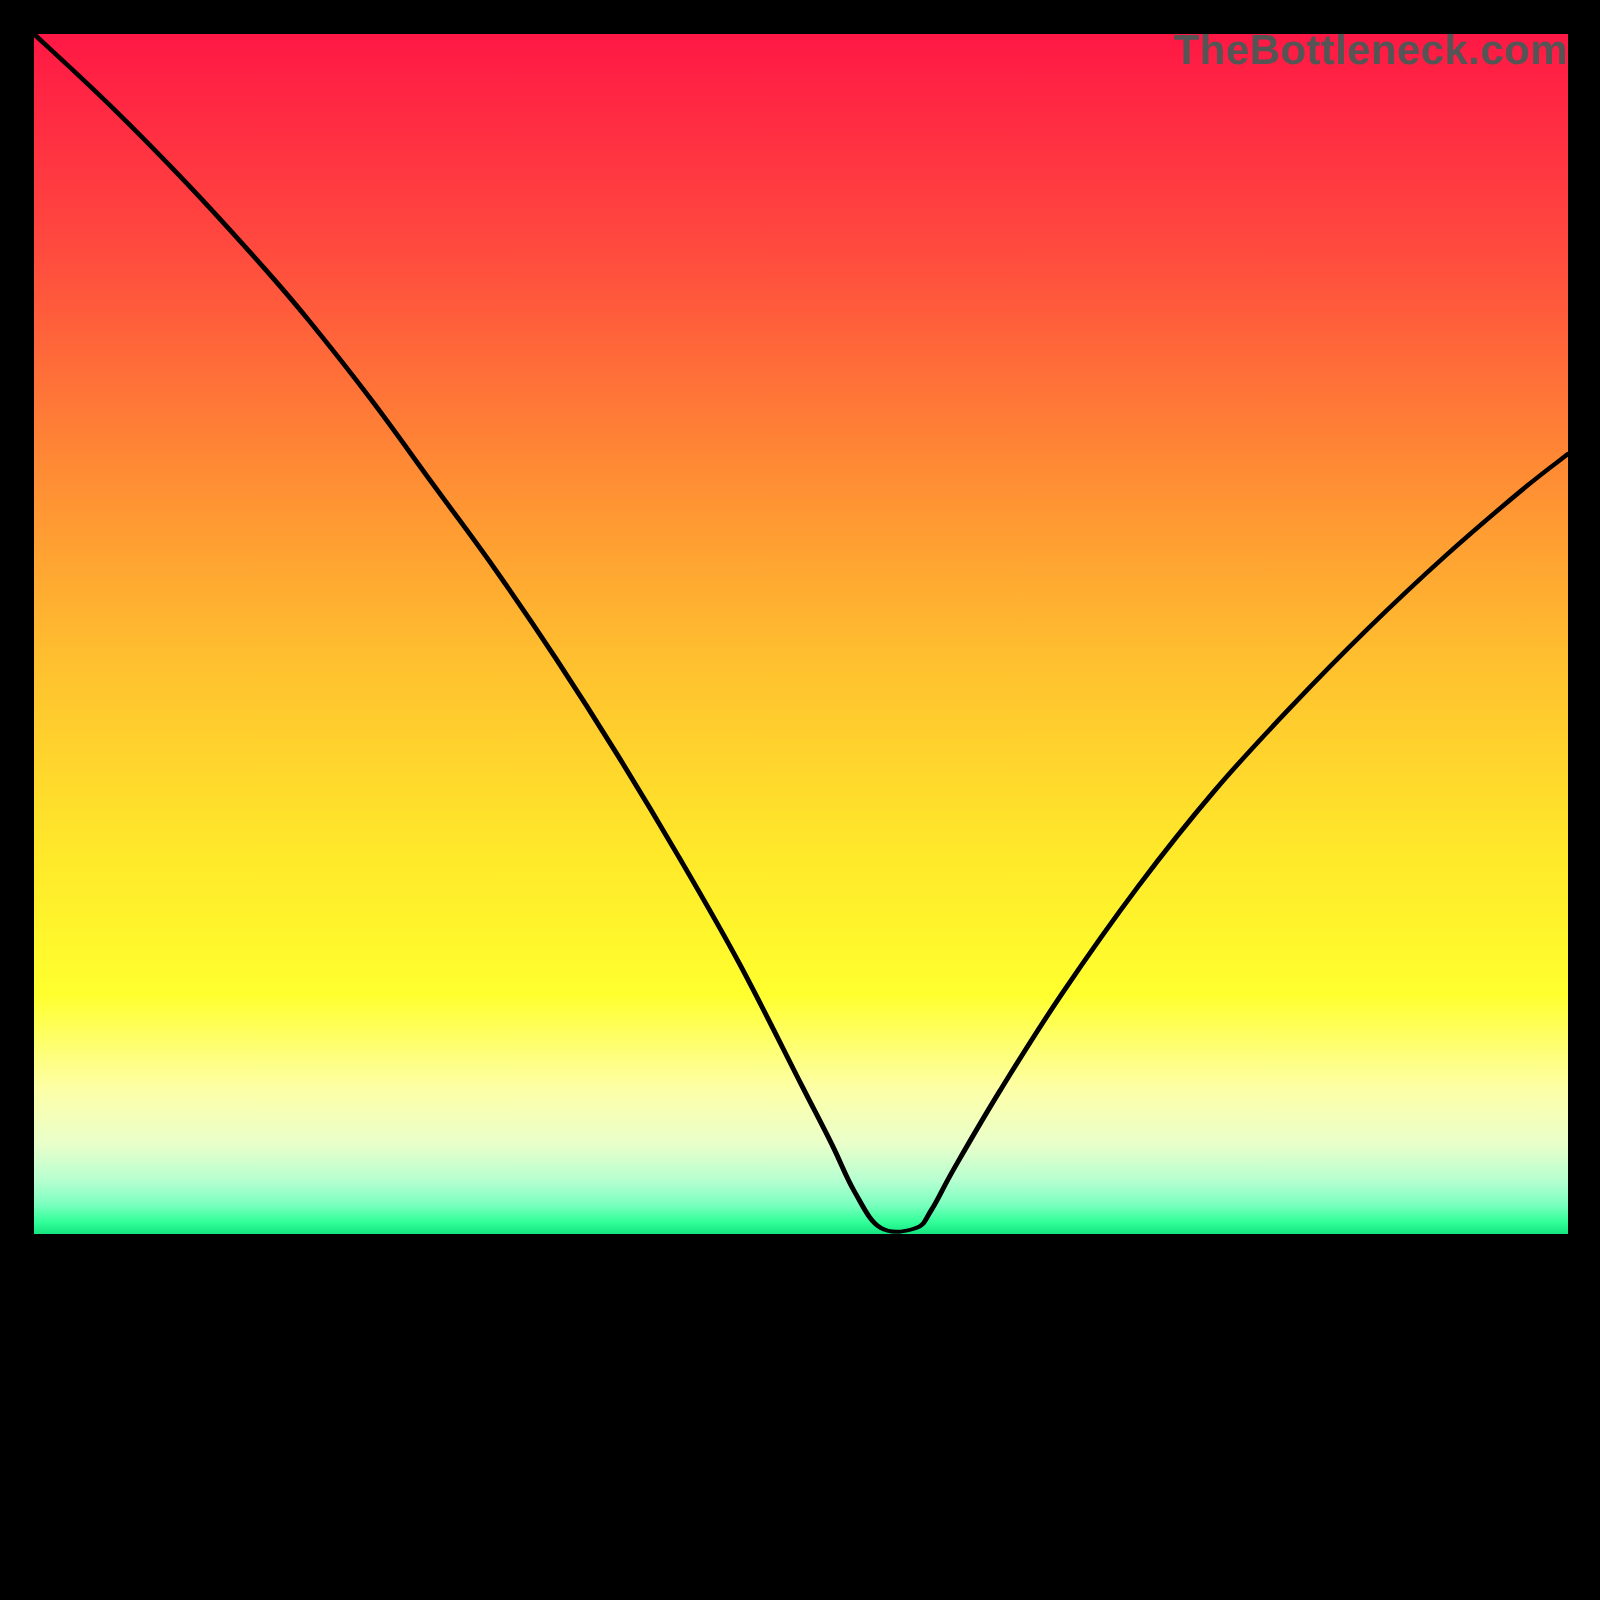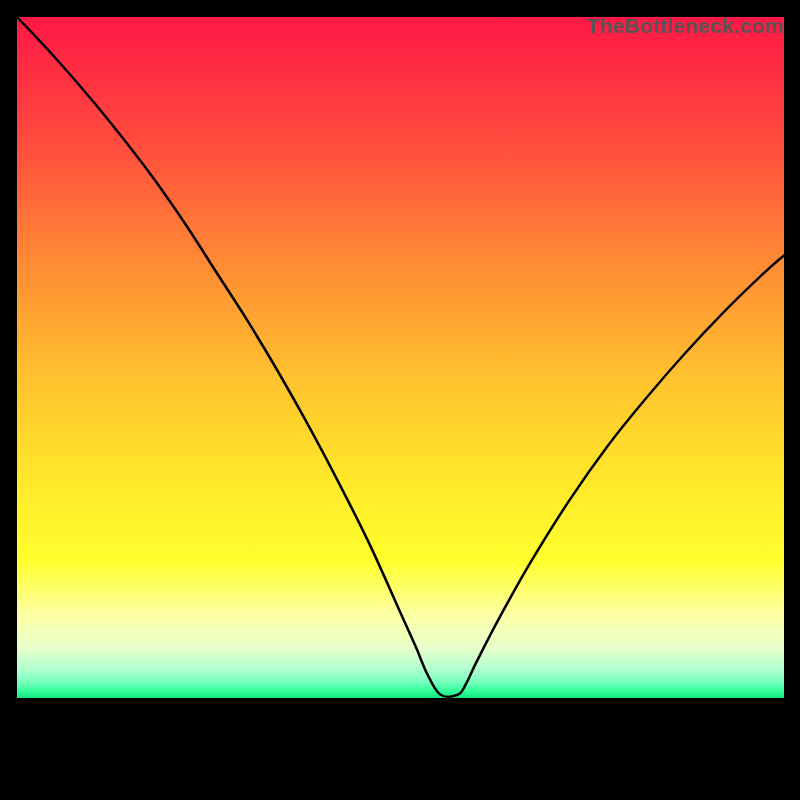--- a/index.html
+++ b/index.html
@@ -8,21 +8,21 @@
     position: relative;
     width: 800px;
     height: 800px;
     background: #000;
   }
   .plot-area {
     position: absolute;
     left: 17px;
     top: 17px;
     width: 767px;
-    height: 681px;
+    height: 600px;
     overflow: hidden;
   }
   .gradient-bg {
     position: absolute;
     inset: 0;
     
   }
   .attribution {
     position: absolute;
     top: -3px;

